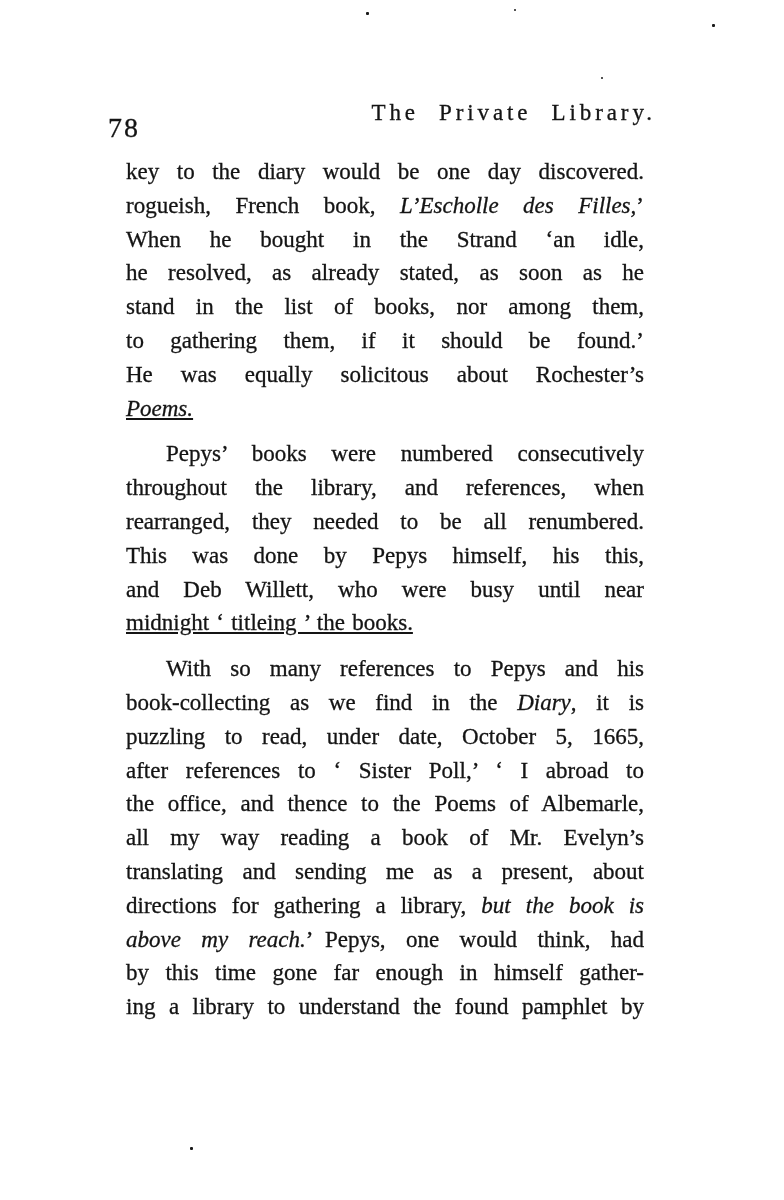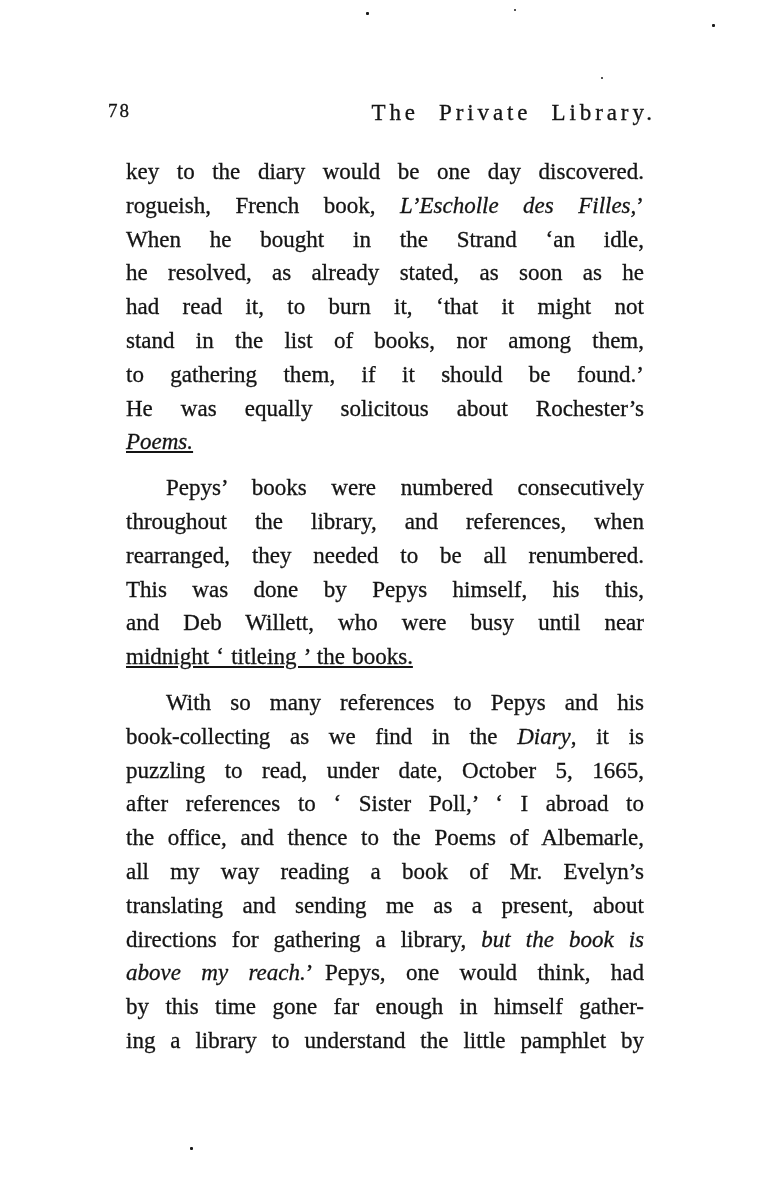--- a/index.html
+++ b/index.html
@@ -20,22 +20,22 @@
   .running-header {
     position: absolute;
     top: 100px;
     left: 114px;
     width: 542px;
     height: 34px;
   }
   .page-number {
     position: absolute;
     left: -6px;
-    top: 0;
-    font-size: 19px;
+    top: 12px;
+    font-size: 28px;
     letter-spacing: 2px;
   }
   .page-title {
     position: absolute;
     left: 0;
     right: 0;
     top: 0;
     text-align: right;
     font-size: 23px;
     letter-spacing: 0.17em;
@@ -80,21 +80,20 @@
     <span class="page-number">78</span>
     <span class="page-title">The Private Library.</span>
   </div>
 
   <div class="text-block">
       <div class="para">
         <div class="line"><span>key to the diary would be one day discovered.</span></div>
         <div class="line"><span>rogueish, French book, </span><span class="it">L’Escholle des Filles,</span><span>’</span></div>
         <div class="line"><span>When he bought in the Strand ‘an idle,</span></div>
         <div class="line"><span>he resolved, as already stated, as soon as he</span></div>
-        <div class="line"><span>had read it, to burn it, ‘that it might not</span></div>
         <div class="line"><span>stand in the list of books, nor among them,</span></div>
         <div class="line"><span>to gathering them, if it should be found.’</span></div>
         <div class="line"><span>He was equally solicitous about Rochester’s</span></div>
         <div class="line last"><span class="it">Poems.</span></div>
       </div>
       <div class="para">
         <div class="line indent"><span>Pepys’ books were numbered consecutively</span></div>
         <div class="line"><span>throughout the library, and references, when</span></div>
         <div class="line"><span>rearranged, they needed to be all renumbered.</span></div>
         <div class="line"><span>This was done by Pepys himself, his this,</span></div>
@@ -105,21 +104,21 @@
         <div class="line indent"><span>With so many references to Pepys and his</span></div>
         <div class="line"><span>book-collecting as we find in the </span><span class="it">Diary</span><span>, it is</span></div>
         <div class="line"><span>puzzling to read, under date, October 5, 1665,</span></div>
         <div class="line"><span>after references to ‘ Sister Poll,’ ‘ I abroad to</span></div>
         <div class="line"><span>the office, and thence to the Poems of Albemarle,</span></div>
         <div class="line"><span>all my way reading a book of Mr. Evelyn’s</span></div>
         <div class="line"><span>translating and sending me as a present, about</span></div>
         <div class="line"><span>directions for gathering a library, </span><span class="it">but the book is</span></div>
         <div class="line"><span class="it">above my reach.</span><span>’ Pepys, one would think, had</span></div>
         <div class="line"><span>by this time gone far enough in himself gather-</span></div>
-        <div class="line"><span>ing a library to understand the little pamphlet by</span></div>
+        <div class="line"><span>ing a library to understand the found pamphlet by</span></div>
       </div>
     </div>
 
 <div class="speck" style="left: 366px; top: 12px; width: 3px; height: 3px;"></div>
     <div class="speck" style="left: 514px; top: 9px; width: 2px; height: 2px;"></div>
     <div class="speck" style="left: 712px; top: 24px; width: 3px; height: 3px;"></div>
     <div class="speck" style="left: 601px; top: 77px; width: 2px; height: 2px;"></div>
     <div class="speck" style="left: 190px; top: 1147px; width: 3px; height: 3px;"></div>
   </div>
 

